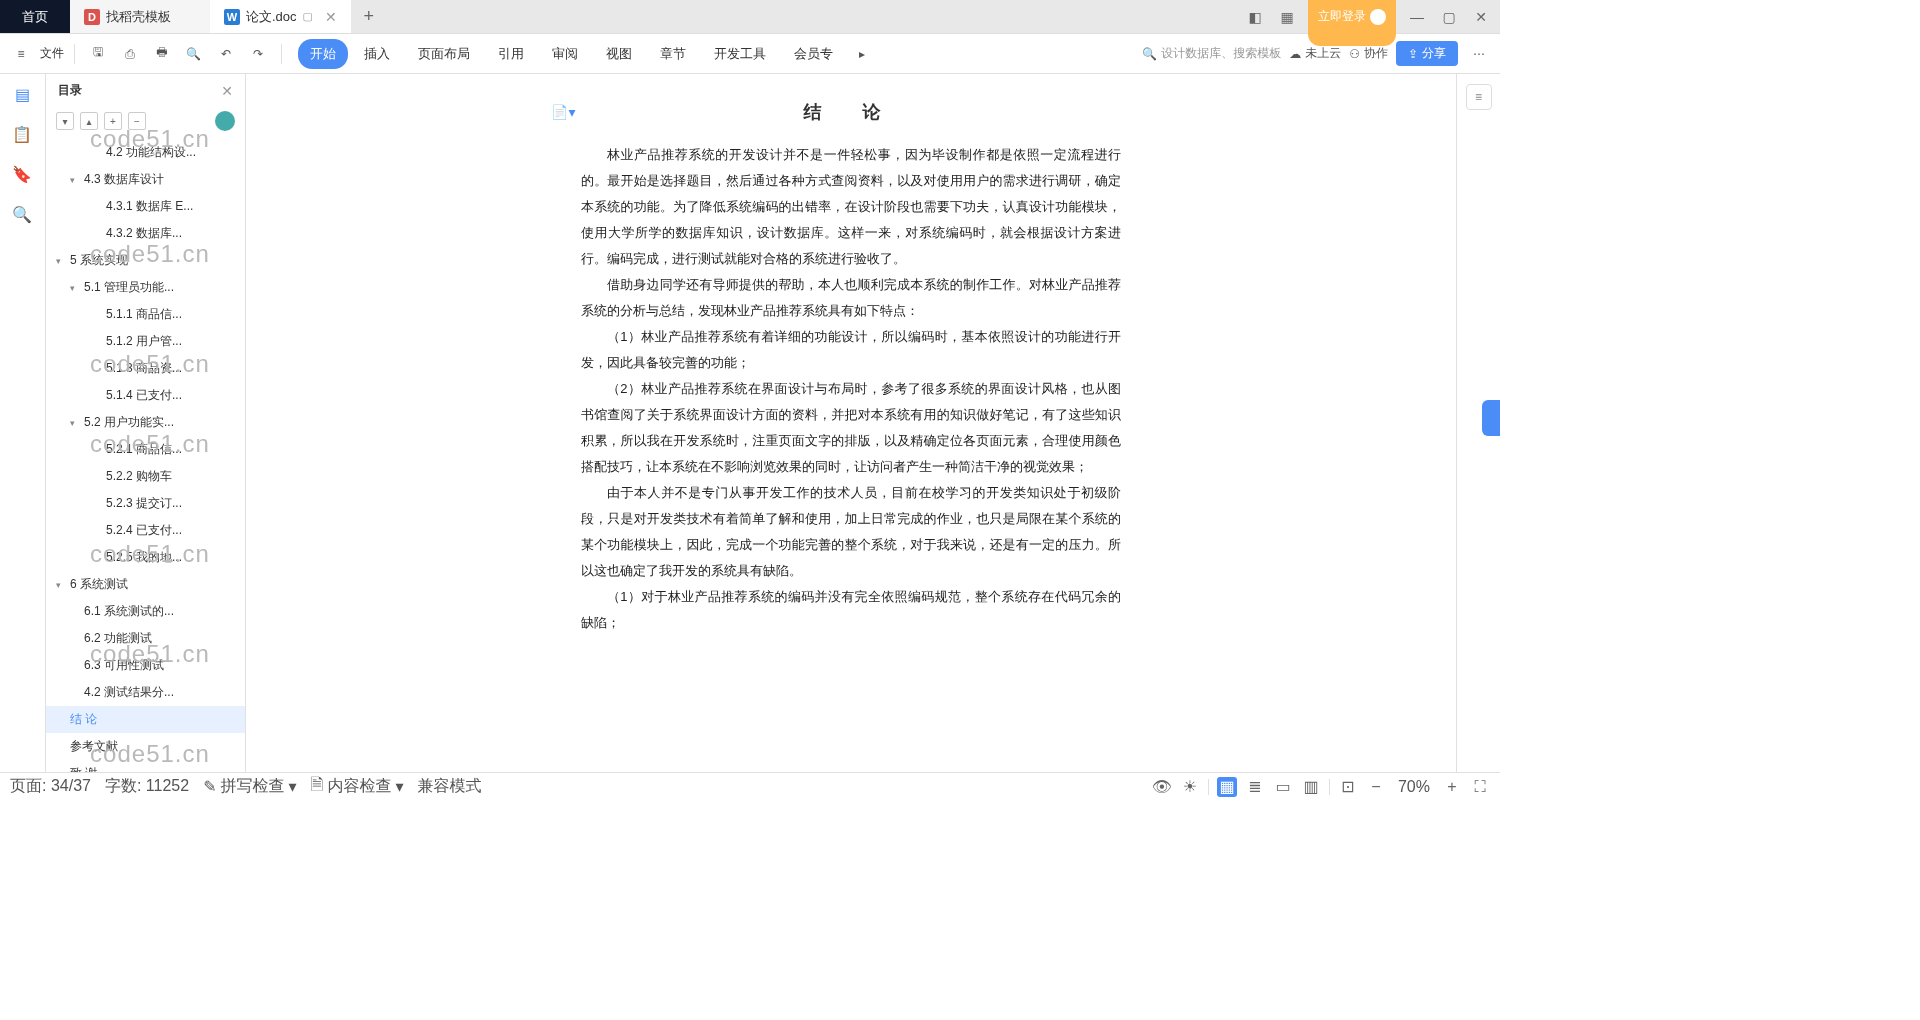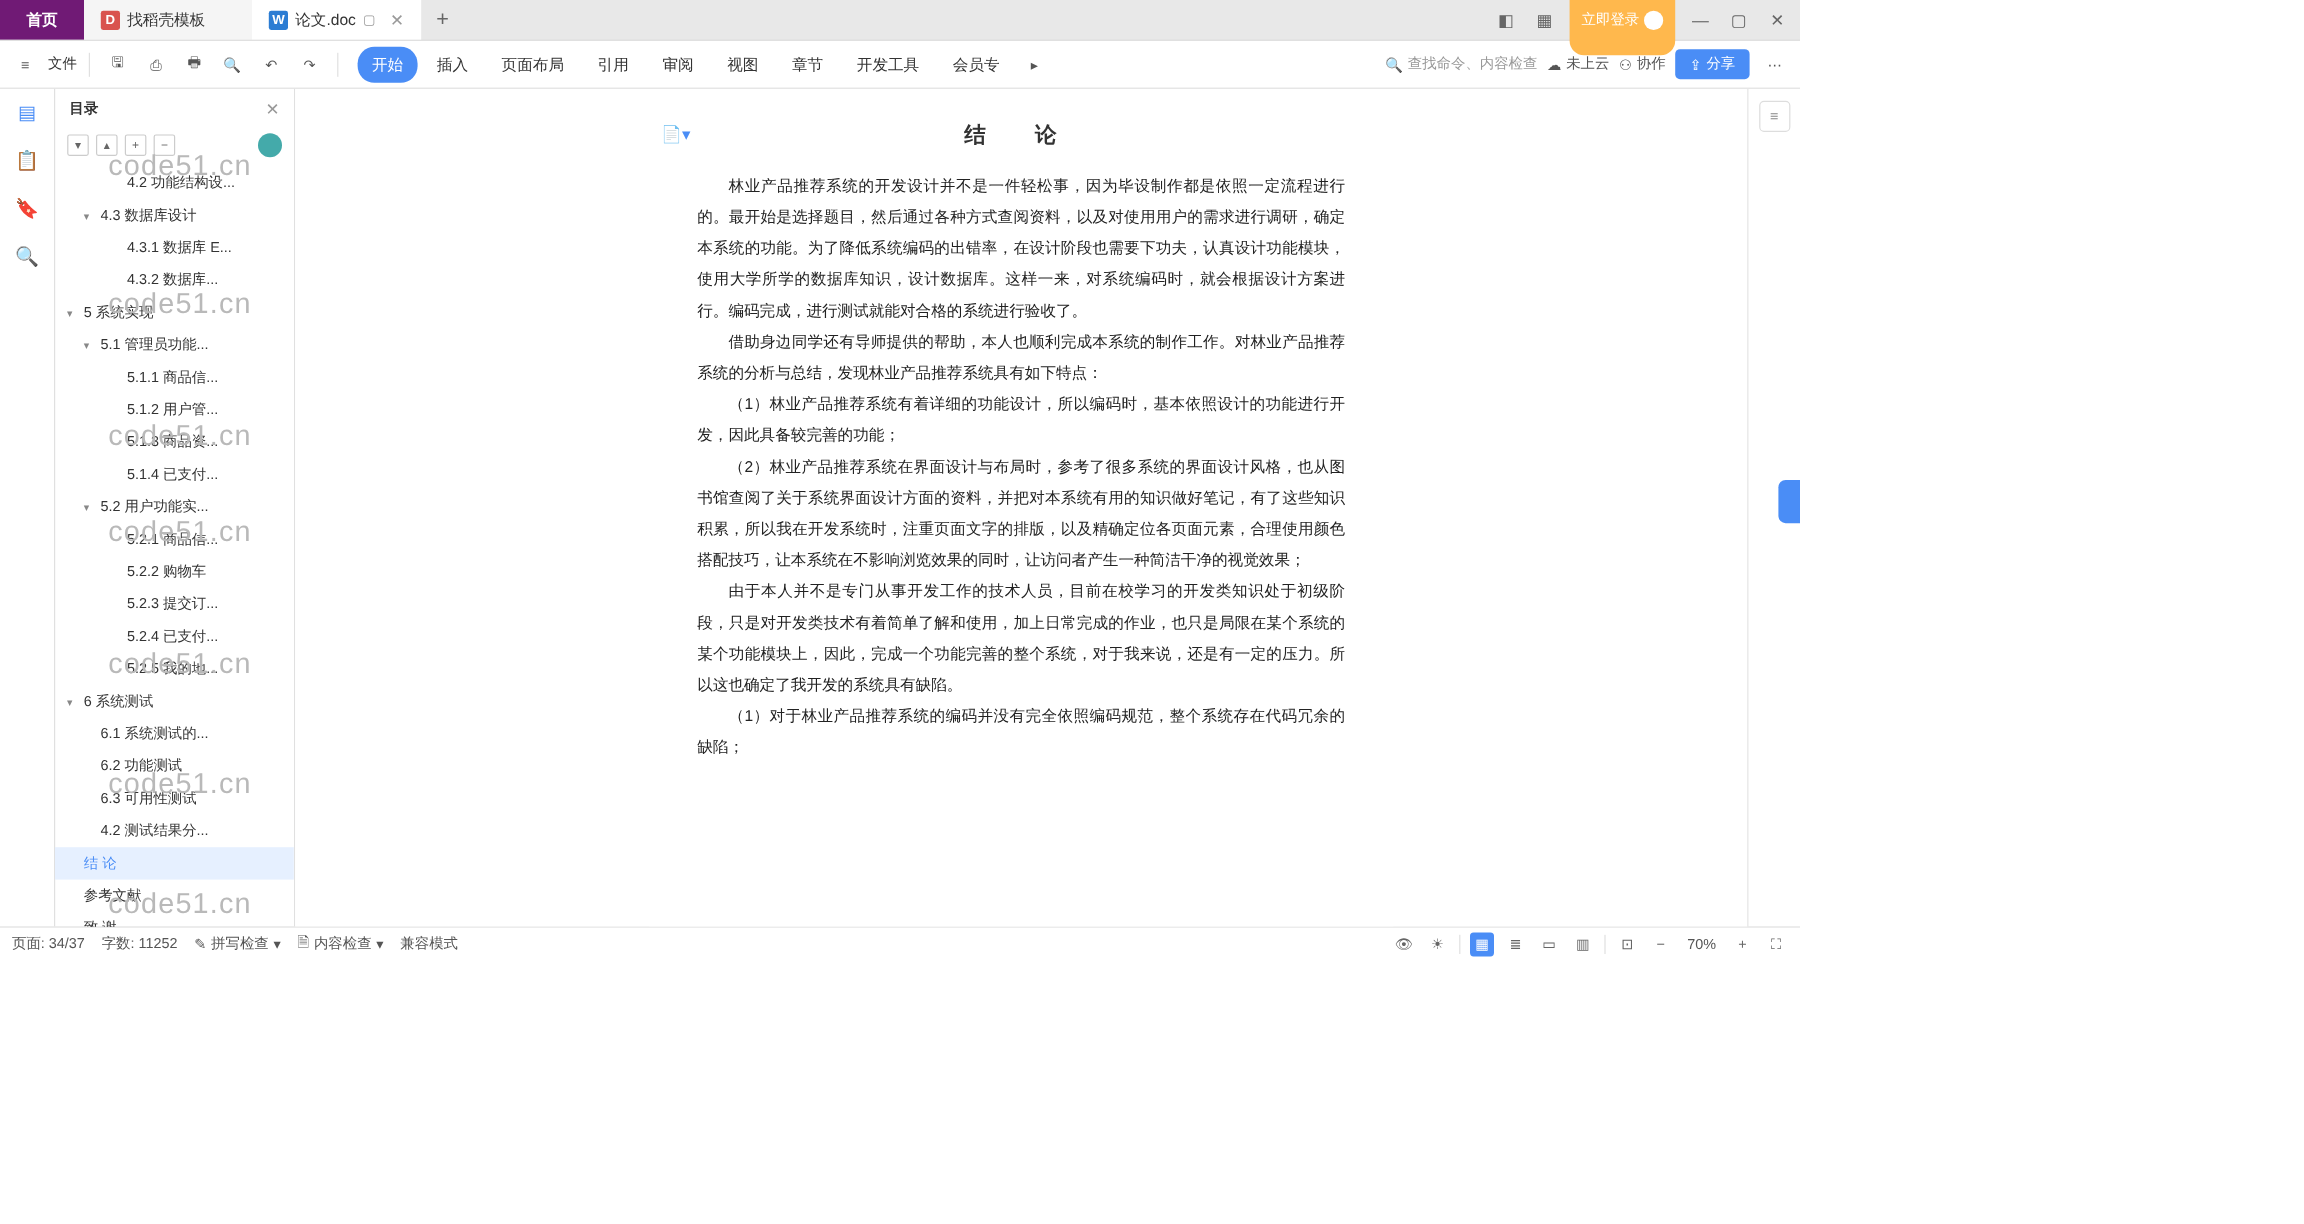--- a/index.html
+++ b/index.html
@@ -1,21 +1,21 @@
 <!DOCTYPE html>
 <html><head>
 <meta charset="utf-8">
 <style>
 * { margin: 0; padding: 0; box-sizing: border-box; }
 body { font-family: "Microsoft YaHei", sans-serif; font-size: 12px; color: #333; background: #fff; overflow: hidden; width: 1500px; height: 800px; position: relative; }
 
 
 .tab-bar { height: 34px; background: #e8e8e8; display: flex; align-items: stretch; border-bottom: 1px solid #ddd; }
 .tab { display: flex; align-items: center; padding: 0 14px; gap: 6px; font-size: 13px; cursor: pointer; position: relative; }
-.tab.home { background: #701a75; color: #fff; min-width: 70px; justify-content: center; font-weight: bold; }
+.tab.home { background: #0f172a; color: #fff; min-width: 70px; justify-content: center; }
 .tab.app { background: #f5f5f5; min-width: 140px; }
 .tab.active { background: #fff; }
 .tab-icon { width: 16px; height: 16px; display: inline-flex; align-items: center; justify-content: center; border-radius: 2px; font-size: 11px; color: #fff; font-weight: bold; }
 .tab-icon.red { background: #d9534f; }
 .tab-icon.blue { background: #2b7cd3; }
 .tab-close { margin-left: auto; color: #999; font-size: 14px; }
 .tab-ext { margin-left: auto; color: #999; font-size: 11px; margin-right: 6px; }
 .tab-new { width: 36px; display: flex; align-items: center; justify-content: center; color: #666; font-size: 18px; }
 .win-controls { margin-left: auto; display: flex; align-items: center; gap: 10px; padding-right: 8px; }
 .win-ctrl { width: 22px; height: 22px; display: flex; align-items: center; justify-content: center; color: #666; font-size: 14px; }
@@ -67,21 +67,21 @@
 .para { font-size: 13px; line-height: 2; text-align: justify; text-indent: 2em; color: #222; }
 .watermark-row { position: absolute; left: 0; right: 0; display: flex; justify-content: space-around; color: #b9b9b9; font-size: 24px; pointer-events: none; font-family: Arial, sans-serif; letter-spacing: 1px; }
 .watermark-center { position: absolute; left: 50%; top: 50%; transform: translate(-50%, -58%); color: #e03030; font-size: 32px; font-weight: 500; white-space: nowrap; pointer-events: none; letter-spacing: 2px; font-family: "SimSun", serif; }
 
 
 .right-rail { width: 44px; border-left: 1px solid #e0e0e0; display: flex; flex-direction: column; align-items: center; padding-top: 10px; }
 .rr-btn { width: 26px; height: 26px; border: 1px solid #ddd; border-radius: 4px; display: flex; align-items: center; justify-content: center; color: #888; }
 .side-tab { position: absolute; right: 0; top: 50%; width: 18px; height: 36px; background: #4a8df6; border-radius: 6px 0 0 6px; }
 
 
-.status-bar { height: 28px; border-top: 1px solid #e0e0e0; display: flex; align-items: center; padding: 0 10px; gap: 14px; font-size: 12px; color: #555; }
+.status-bar { height: 28px; border-top: 1px solid #e0e0e0; display: flex; align-items: center; padding: 0 10px; gap: 14px; font-size: 16px; color: #555; }
 .sb-item { display: flex; align-items: center; gap: 4px; }
 .sb-right { margin-left: auto; display: flex; align-items: center; gap: 8px; }
 .sb-icon { width: 20px; height: 20px; display: flex; align-items: center; justify-content: center; color: #666; border-radius: 3px; }
 .sb-icon.active { background: #4a8df6; color: #fff; }
 .zoom-text { padding: 0 4px; }
 .sb-sep { width: 1px; height: 16px; background: #e0e0e0; }
 </style>
 </head>
 <body>
 
@@ -185,21 +185,21 @@
       <div class="menu-tab">审阅</div>
       <div class="menu-tab">视图</div>
       <div class="menu-tab">章节</div>
       <div class="menu-tab">开发工具</div>
       <div class="menu-tab">会员专</div>
     </div>
   <span class="menu-icon-btn">▸</span>
   <div class="menu-right">
     <div class="search-box">
       <span>🔍</span>
-      <span>查找命令、内容检查</span>
+      <span>设计数据库、搜索模板</span>
     </div>
     <div class="cloud-status">
       <span>☁</span>
       <span>未上云</span>
     </div>
     <div class="collab-btn">
       <span>⚇</span>
       <span>协作</span>
     </div>
     <div class="share-btn">

